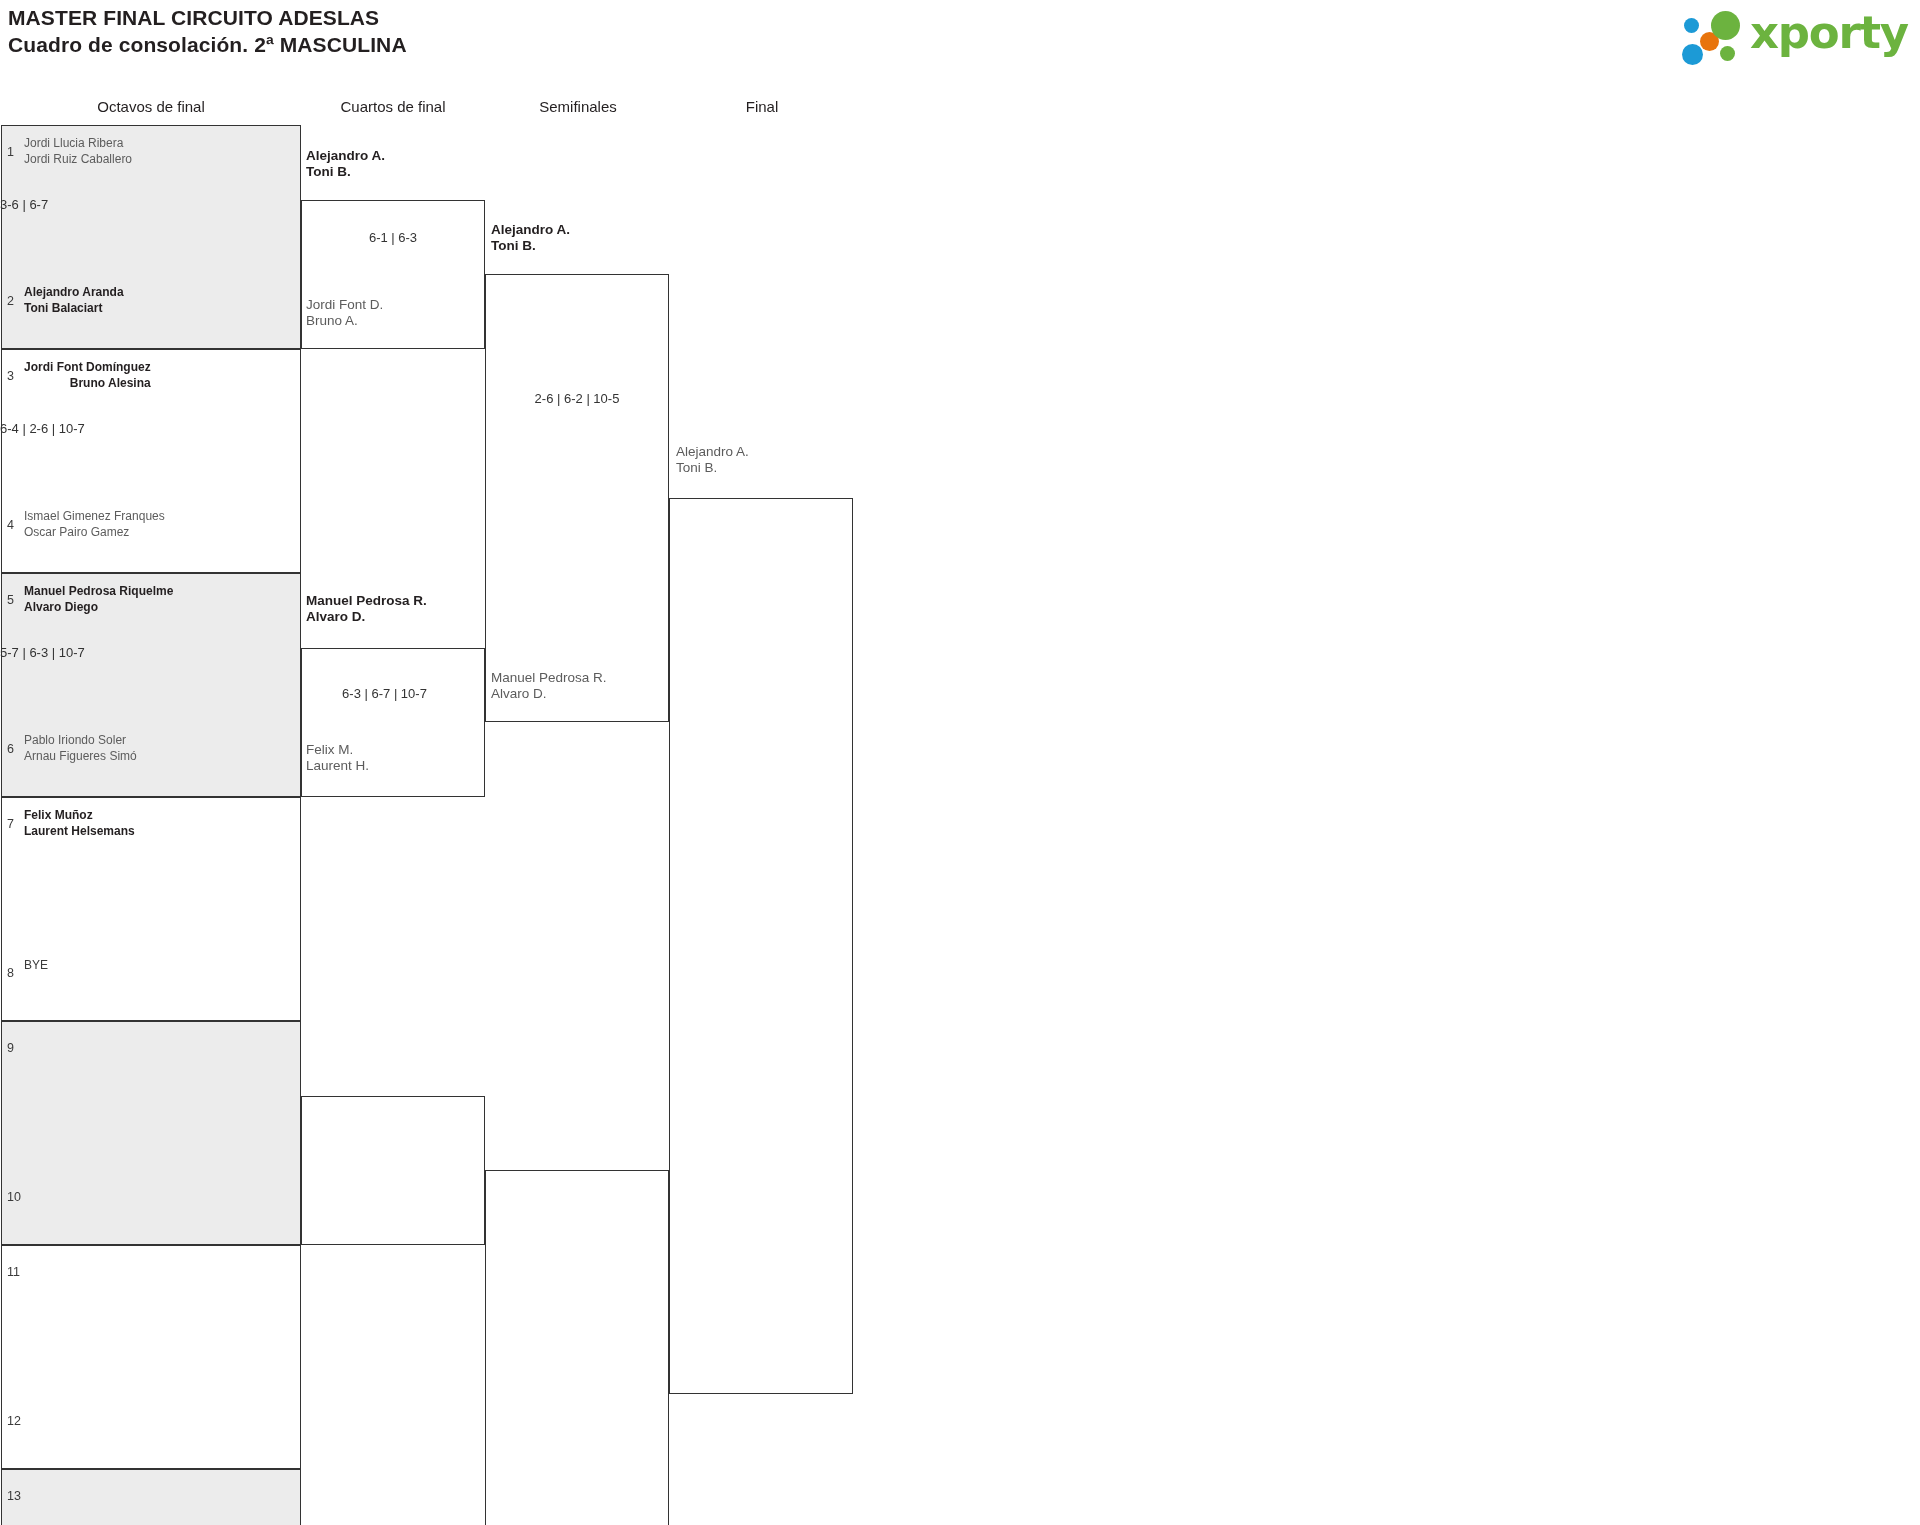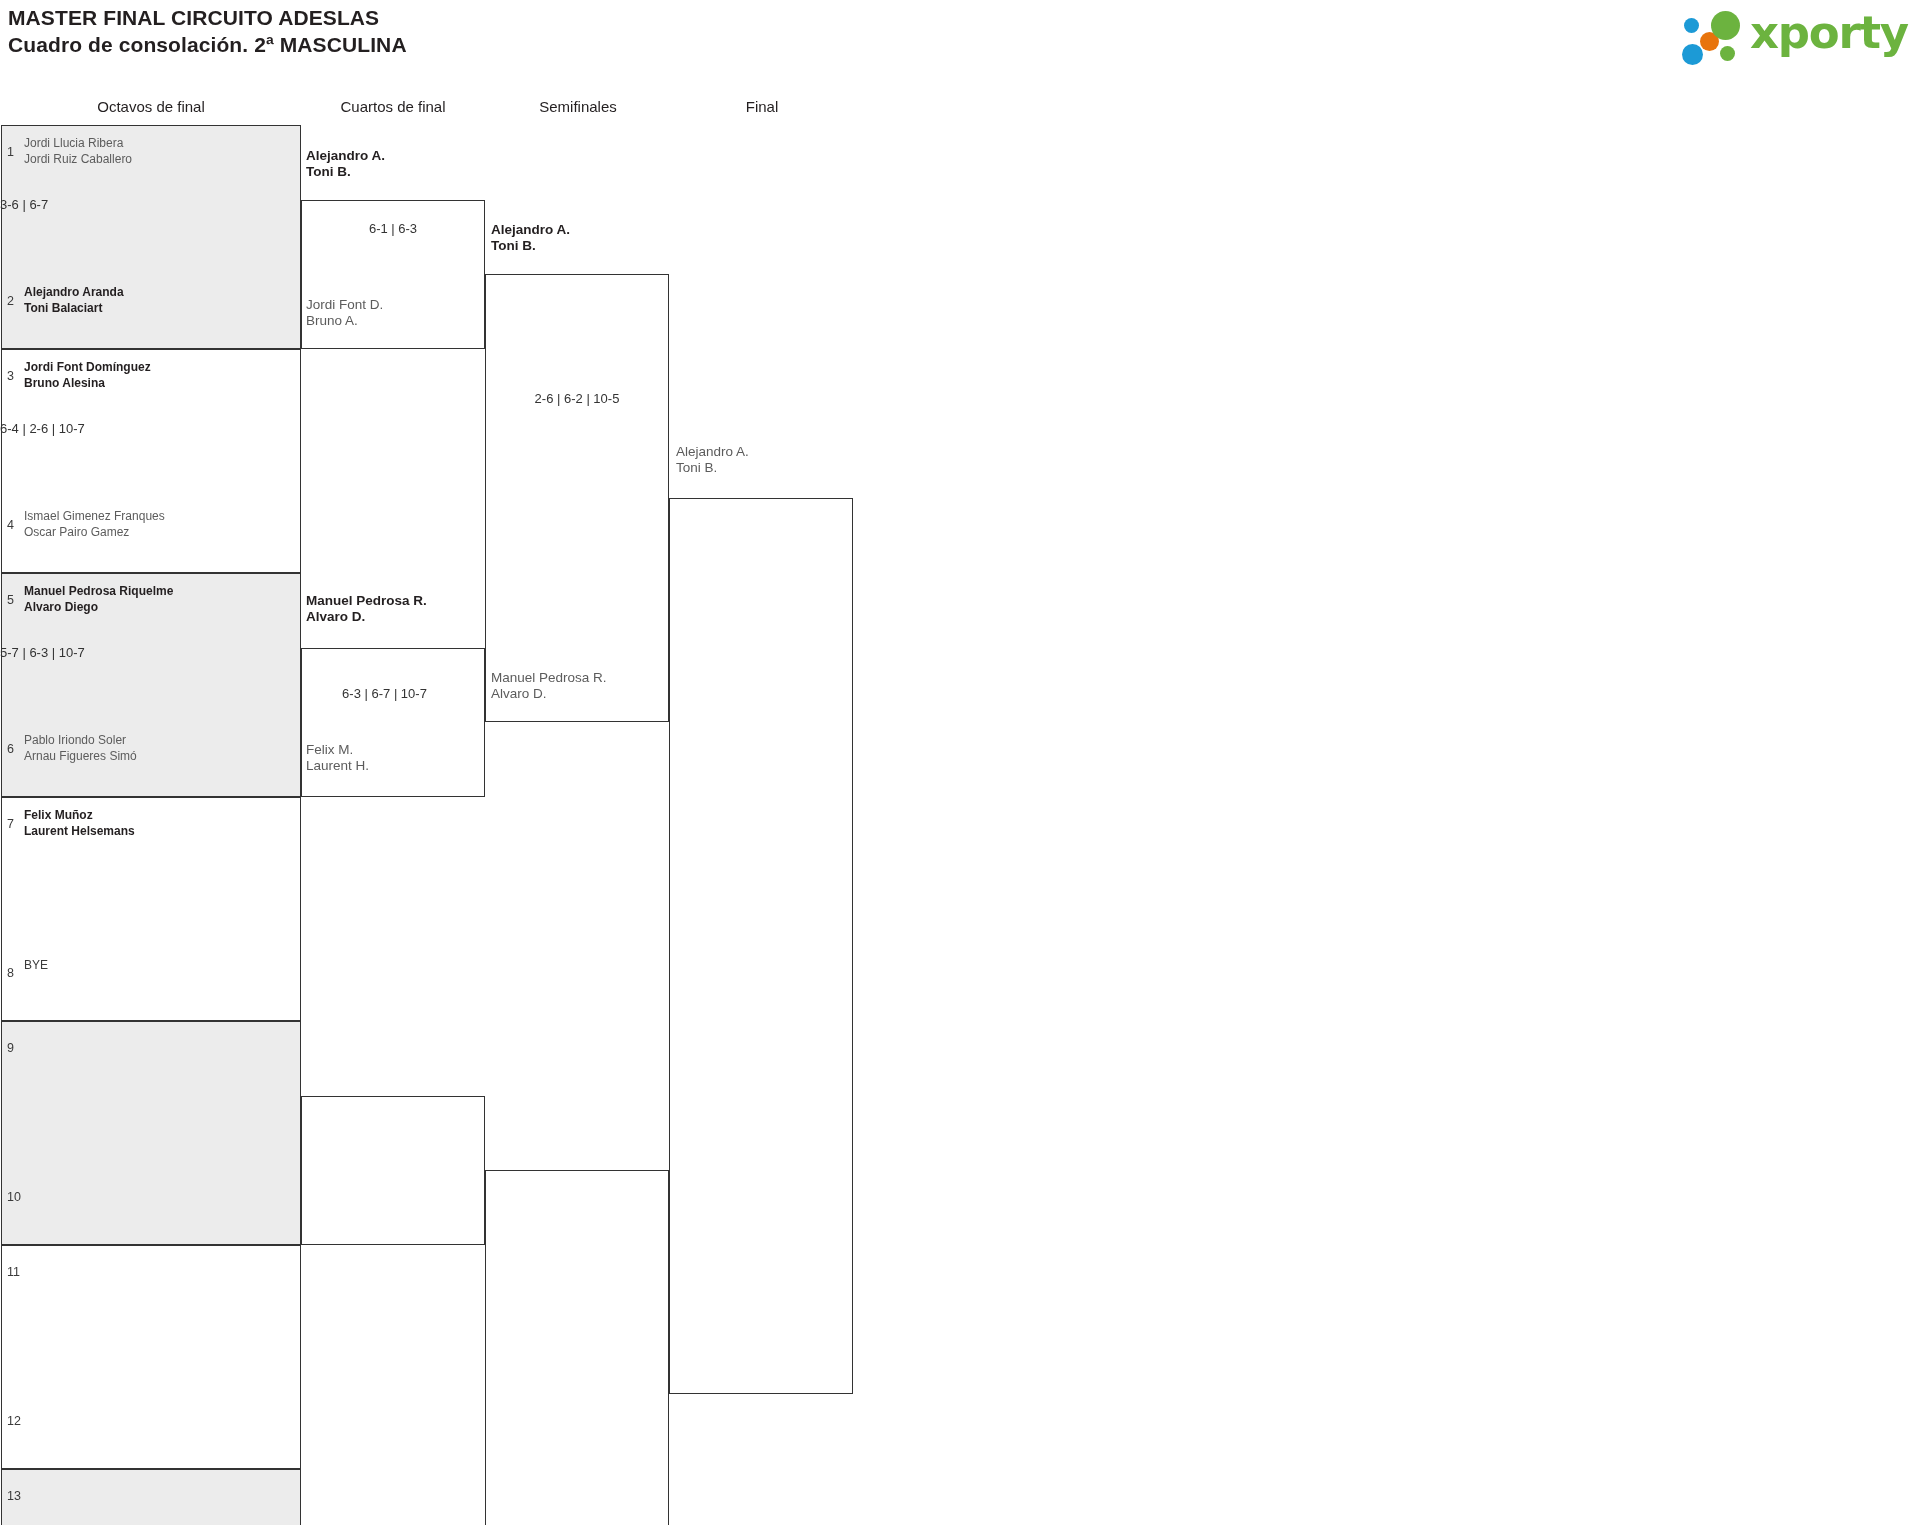--- a/index.html
+++ b/index.html
@@ -172,21 +172,21 @@
     <span class="seed" style="top:20px;">2</span>
     <span class="team winner" style="top:11px;">
       <span>Alejandro Aranda</span><br>
       <span>Toni Balaciart</span>
     </span>
   </div>
   <div class="score-r1" style="top:197px;">3-6 | 6-7</div>
 
   <div class="slot plain top-edge" style="top:349px; height:149px;">
     <span class="seed" style="top:19px;">3</span>
-    <span class="team winner" style="top:10px;">
+    <span class="team winner" style="top:10px;text-align:right;">
       <span>Jordi Font Domínguez</span><br>
       <span>Bruno Alesina</span>
     </span>
   </div>
   <div class="slot plain bottom-edge" style="top:498px; height:75px;">
     <span class="seed" style="top:20px;">4</span>
     <span class="team loser" style="top:11px;">
       <span>Ismael Gimenez Franques</span><br>
       <span>Oscar Pairo Gamez</span>
     </span>
@@ -244,21 +244,21 @@
 
   <div class="conn" style="left:301px; top:200px; width:184px; height:149px;"></div>
   <div class="adv winner" style="left:306px; top:148px;">
     <span>Alejandro A.</span><br>
     <span>Toni B.</span>
   </div>
   <div class="adv loser" style="left:306px; top:297px;">
     <span>Jordi Font D.</span><br>
     <span>Bruno A.</span>
   </div>
-  <div class="score-box" style="left:301px; top:221px; width:184px;">6-1 | 6-3</div>
+  <div class="score-box" style="left:301px; top:230px; width:184px;">6-1 | 6-3</div>
 
   <div class="conn" style="left:301px; top:648px; width:184px; height:149px;"></div>
   <div class="adv winner" style="left:306px; top:593px;">
     <span>Manuel Pedrosa R.</span><br>
     <span>Alvaro D.</span>
   </div>
   <div class="adv loser" style="left:306px; top:742px;">
     <span>Felix M.</span><br>
     <span>Laurent H.</span>
   </div>

